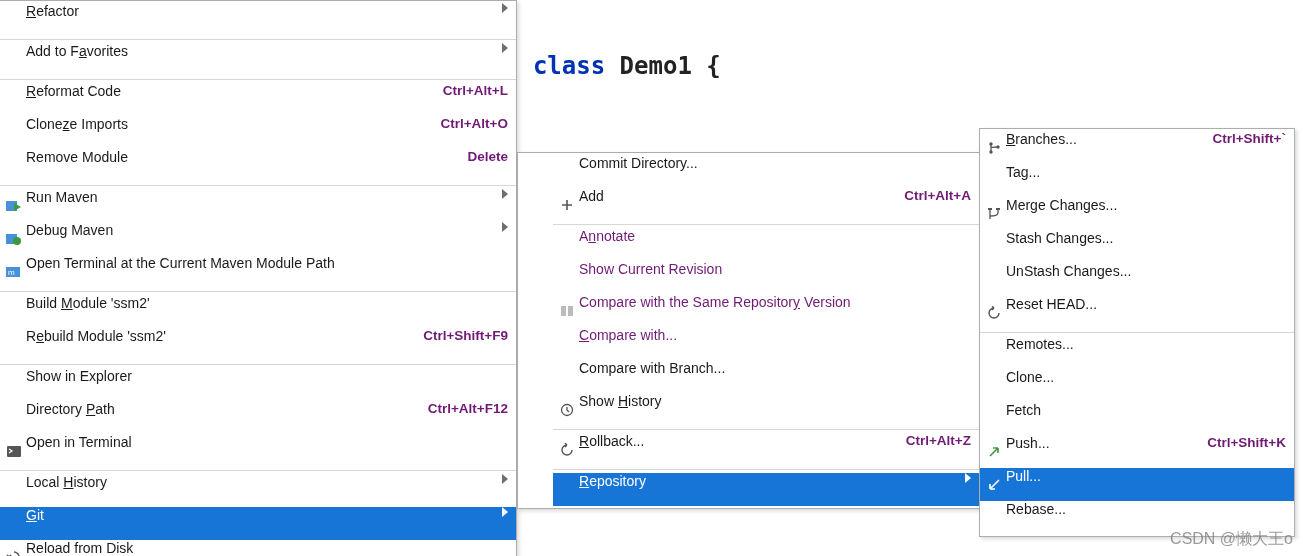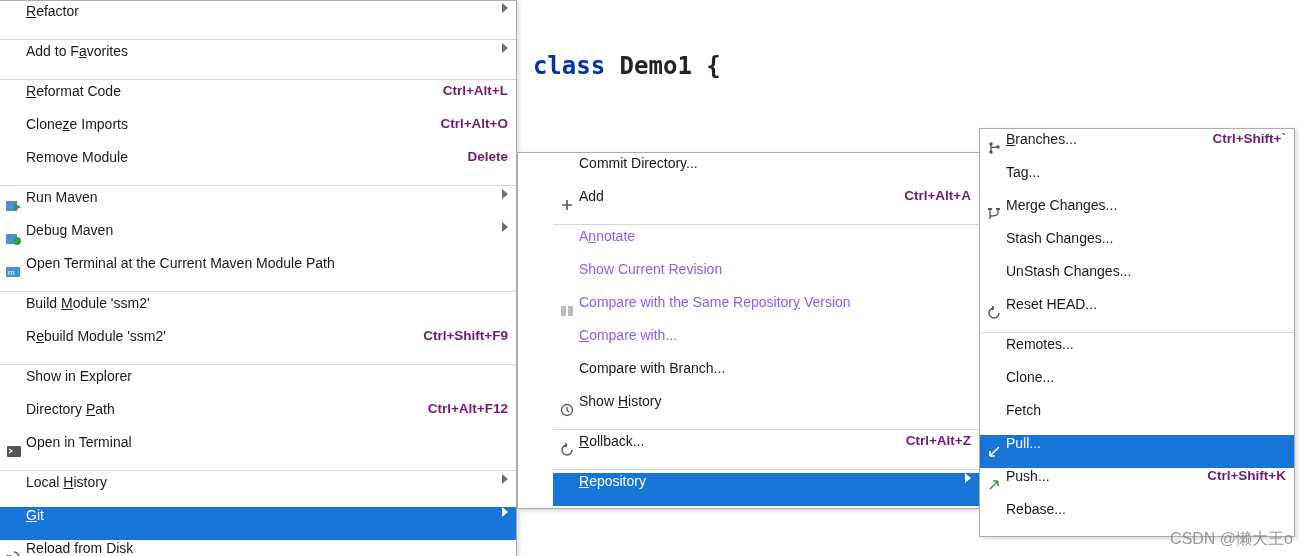--- a/index.html
+++ b/index.html
@@ -40,21 +40,21 @@
   .item {
     display: flex;
     align-items: flex-start;
     height: 33px;
     padding: 0 8px 0 4px;
     color: #1a1a1a;
     white-space: nowrap;
     position: relative;
   }
   .item.selected { background: #1675d6; color: #fff; }
-  .item.disabled { color: #8b5cf6; }
+  .item.disabled { color: #701a75; }
   .item .icon {
     width: 20px;
     height: 33px;
     display: flex;
     align-items: center;
     justify-content: center;
     flex-shrink: 0;
     margin-right: 2px;
   }
   .item .lbl { flex: 0 0 auto; }
@@ -377,39 +377,39 @@
   <div class="item">
     <span class="icon"></span>
     <span class="lbl">Clone...</span>
     <span class="spacer"></span>
   </div>
   <div class="item">
     <span class="icon"></span>
     <span class="lbl">Fetch</span>
     <span class="spacer"></span>
   </div>
+  <div class="item">
+    <span class="icon">
+        <svg width="14" height="14">
+          <path d="M3 11 L11 3 M11 3 L11 8 M11 3 L6 3" stroke="#3c9a3c" stroke-width="1.6" fill="none"></path>
+        </svg>
+      </span>
+    <span class="lbl">Push...</span>
+    <span class="spacer"></span>
+    <span class="shortcut">Ctrl+Shift+K</span>
+  </div>
   <div class="item selected">
     <span class="icon">
         <svg width="14" height="14">
           <path d="M12 2 L3 11 M3 11 L3 6 M3 11 L8 11" stroke="#fff" stroke-width="1.6" fill="none"></path>
         </svg>
       </span>
     <span class="lbl">Pull...</span>
     <span class="spacer"></span>
   </div>
   <div class="item">
-    <span class="icon">
-        <svg width="14" height="14">
-          <path d="M3 11 L11 3 M11 3 L11 8 M11 3 L6 3" stroke="#3c9a3c" stroke-width="1.6" fill="none"></path>
-        </svg>
-      </span>
-    <span class="lbl">Push...</span>
-    <span class="spacer"></span>
-    <span class="shortcut">Ctrl+Shift+K</span>
-  </div>
-  <div class="item">
     <span class="icon"></span>
     <span class="lbl">Rebase...</span>
     <span class="spacer"></span>
   </div>
 </div>
 
 <div class="watermark">CSDN @懒大王o</div>
 
 </body></html>

